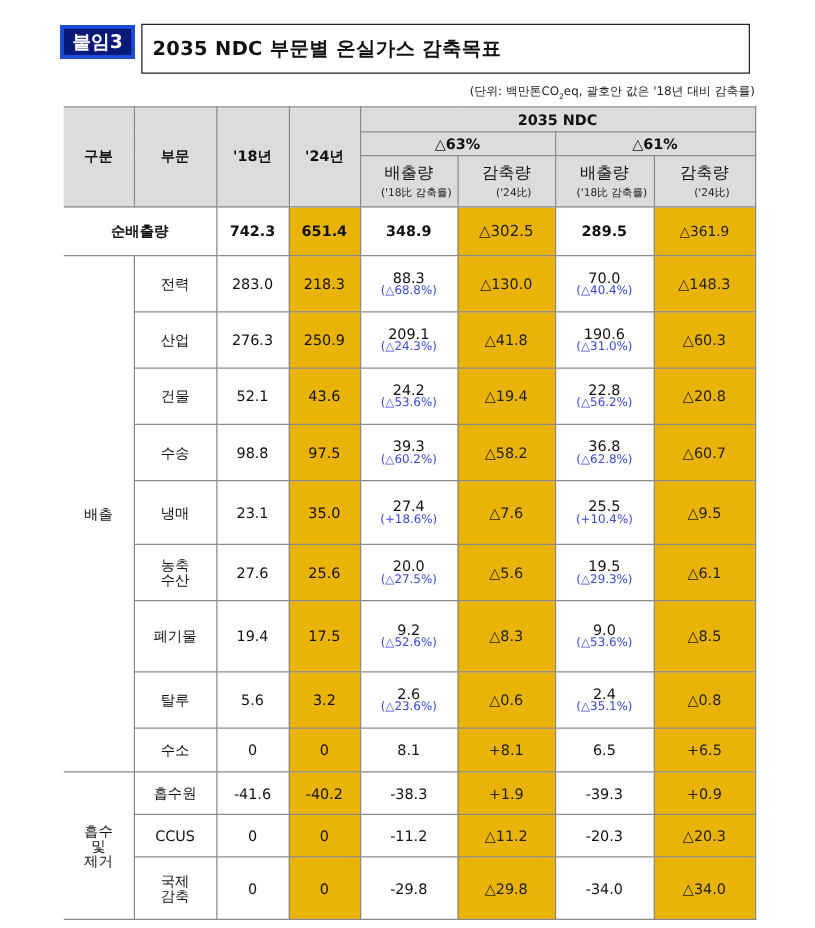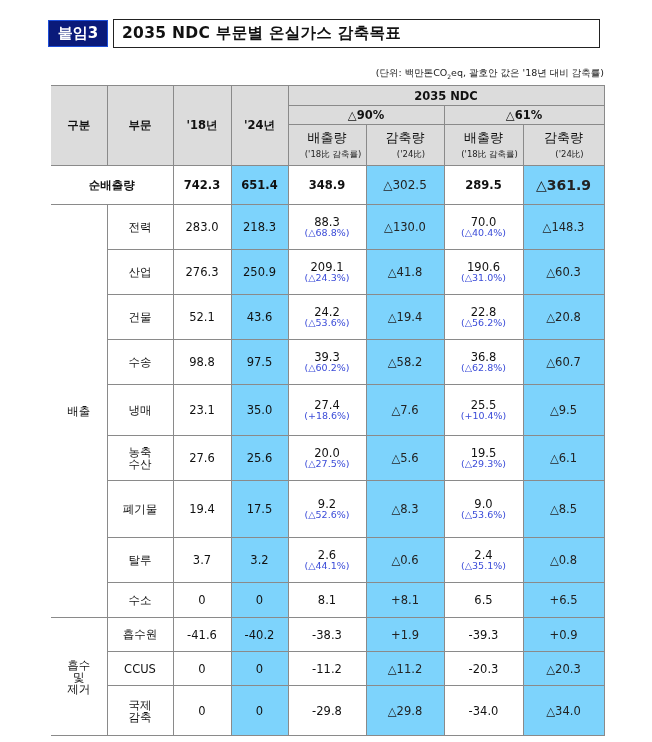--- a/index.html
+++ b/index.html
@@ -1,33 +1,33 @@
 <!DOCTYPE html>
 <html><head>
 <meta charset="utf-8">
 <style>
   html, body { margin:0; padding:0; background:#ffffff; }
   body { width:652px; height:742px; position:relative; overflow:hidden;
          font-family:"DejaVu Sans", "Liberation Sans", sans-serif; color:#111; }
   .badge { position:absolute; left:48px; top:20px; width:60px; height:27px;
            background:#0a1a7a; color:#ffffff; font-weight:bold; font-size:15px;
-           display:flex; align-items:center; justify-content:center; border:1px solid #1d4ed8; box-sizing:border-box; }
-  .titlebox { position:absolute; left:113px; top:19px; width:487px; height:29px;
+           display:flex; align-items:center; justify-content:center; border:3px solid #1d4ed8; box-sizing:border-box; }
+  .titlebox { position:absolute; left:113px; top:19px; width:487px; height:40px;
               border:1.5px solid #222; box-sizing:border-box; display:flex; align-items:center;
               padding-left:8px; font-weight:bold; font-size:15.5px; letter-spacing:0.3px; }
   .unit { position:absolute; right:48px; top:67px; font-size:9.5px; color:#222; white-space:nowrap; }
   .unit sub { font-size:6px; }
 
   table.grid { position:absolute; left:51px; top:85px; width:553px; border-collapse:collapse; table-layout:fixed; }
   table.grid td, table.grid th { border:1px solid #8a8a8a; text-align:center; vertical-align:middle; padding:0; font-size:11.5px; }
   table.grid th { background:#dcdcdc; font-weight:bold; color:#111; }
   .hdr-top td, .hdr-top th { border-top:2px solid #444; }
   .hdr-bottom th { border-bottom:3px solid #555; }
   .net td { border-bottom:2px solid #555; font-weight:bold; font-size:12.5px; }
-  .yel { background:#7dd3fc; }
+  .yel { background:#eab308; }
   .sub { display:block; font-size:8.5px; font-weight:normal; color:#222; margin-top:2px;margin-left:12px; }
   .hlabel { font-size:13px; }
   .pct { display:block; font-size:9.5px; color:#3a4bd8; line-height:10px; }
   .val { display:block; font-size:11.5px; line-height:12px; }
   .delta { font-size:9.5px; color:#222; }
   .nodelta { font-size:11.5px; }
   .section-border td { border-top:1.5px solid #555; }
   .last td { border-bottom:1.5px solid #555; }
   td.lastcol, th.lastcol { border-right:none; }
   table.grid tr:first-child th:first-child { border-left:none; }
@@ -56,38 +56,38 @@
   </colgroup>
   <tbody>
       <tr class="hdr-top" style="height:20px">
     <th rowspan="3" class="noleft hlabel">구분</th>
     <th rowspan="3" class="hlabel">부문</th>
     <th rowspan="3" class="hlabel">'18년</th>
     <th rowspan="3" class="hlabel">'24년</th>
     <th colspan="4" class="lastcol hlabel">2035 NDC</th>
   </tr>
   <tr style="height:19px">
-    <th colspan="2" class="hlabel">△90%</th>
+    <th colspan="2" class="hlabel">△63%</th>
     <th colspan="2" class="lastcol hlabel">△61%</th>
   </tr>
   <tr class="hdr-bottom" style="height:41px">
     <th style="font-weight:normal"><span style="font-size:13px">배출량</span><span class="sub">('18比 감축률)</span></th>
     <th style="font-weight:normal"><span style="font-size:13px">감축량</span><span class="sub">('24比)</span></th>
     <th style="font-weight:normal"><span style="font-size:13px">배출량</span><span class="sub">('18比 감축률)</span></th>
     <th class="lastcol" style="font-weight:normal"><span style="font-size:13px">감축량</span><span class="sub">('24比)</span></th>
   </tr>
 
   <tr class="net" style="height:39px">
     <td colspan="2" class="noleft">순배출량</td>
     <td>742.3</td>
     <td class="yel">651.4</td>
     <td>348.9</td>
     <td class="yel delta" style="font-weight:normal;font-size:12px">△302.5</td>
     <td>289.5</td>
-    <td class="yel delta lastcol" style="font-weight:bold;font-size:14px">△361.9</td>
+    <td class="yel delta lastcol" style="font-weight:normal;font-size:11px">△361.9</td>
   </tr>
 
   <tr style="height:45px">
     <td rowspan="9" class="noleft" style="font-size:11.5px">배출</td>
     <td>전력</td>
     <td>283.0</td>
     <td class="yel">218.3</td>
     <td>
           <span class="val">88.3</span>
           <span class="pct">(△68.8%)</span>
@@ -185,25 +185,25 @@
         </td>
     <td class="yel delta">△8.3</td>
     <td>
           <span class="val">9.0</span>
           <span class="pct">(△53.6%)</span>
         </td>
     <td class="yel delta lastcol">△8.5</td>
   </tr>
   <tr style="height:45px">
     <td>탈루</td>
-    <td>3.7</td>
+    <td>5.6</td>
     <td class="yel">3.2</td>
     <td>
           <span class="val">2.6</span>
-          <span class="pct">(△44.1%)</span>
+          <span class="pct">(△23.6%)</span>
         </td>
     <td class="yel delta">△0.6</td>
     <td>
           <span class="val">2.4</span>
           <span class="pct">(△35.1%)</span>
         </td>
     <td class="yel delta lastcol">△0.8</td>
   </tr>
   <tr style="height:35px">
     <td>수소</td>

